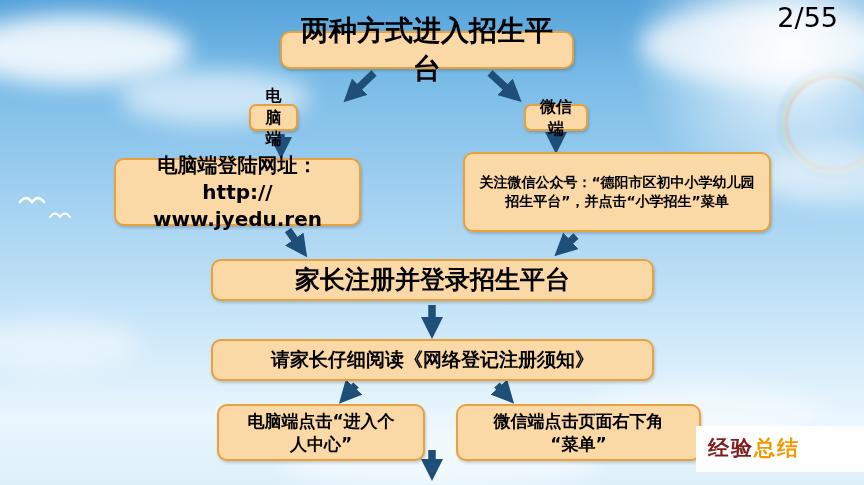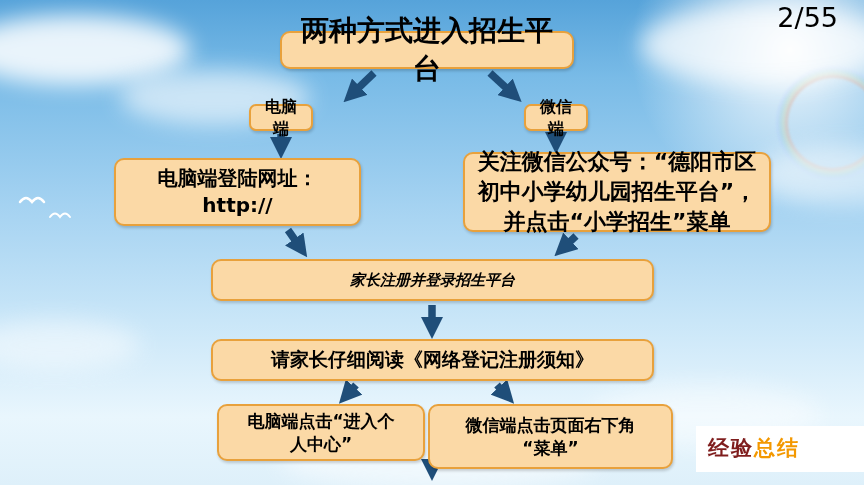--- a/index.html
+++ b/index.html
@@ -63,28 +63,28 @@
     align-items: center;
     justify-content: center;
     text-align: center;
     color: #000;
     font-weight: 700;
     line-height: 1.35;
     box-shadow: 1px 2px 3px rgba(0,0,0,0.18);
     padding: 2px 8px;
   }
   .node-title        { left: 280px; top: 31px;  width: 294px; height: 38px; font-size: 28px; }
-  .node-pc-label     { left: 249px; top: 104px; width: 64px;  height: 27px; font-size: 16px; border-radius: 7px; }
+  .node-pc-label     { left: 249px; top: 104px; width: 49px;  height: 27px; font-size: 16px; border-radius: 7px; }
   .node-wechat-label { left: 524px; top: 104px; width: 64px;  height: 27px; font-size: 16px; border-radius: 7px; }
   .node-pc-url       { left: 114px; top: 158px; width: 247px; height: 68px; font-size: 20px; }
-  .node-wechat-info  { left: 463px; top: 152px; width: 308px; height: 80px; font-size: 22px; }
-  .node-register     { left: 211px; top: 259px; width: 443px; height: 42px; font-size: 15px; font-style: italic; }
+  .node-wechat-info  { left: 463px; top: 152px; width: 308px; height: 80px; font-size: 14px; }
+  .node-register     { left: 211px; top: 259px; width: 443px; height: 42px; font-size: 25px; }
   .node-notice       { left: 211px; top: 339px; width: 443px; height: 42px; font-size: 19px; }
   .node-pc-action    { left: 217px; top: 404px; width: 208px; height: 57px; font-size: 17px; }
-  .node-wechat-action{ left: 428px; top: 404px; width: 245px; height: 65px; font-size: 17px; }
+  .node-wechat-action{ left: 456px; top: 404px; width: 245px; height: 57px; font-size: 17px; }
 
   
   .arrows {
     position: absolute;
     left: 0; top: 0;
     width: 864px; height: 485px;
     pointer-events: none;
   }
   .arrow-line { stroke: #1f4e79; stroke-width: 7.5; fill: none; }
 
@@ -152,20 +152,21 @@
   <div class="node node-pc-label">
     <span>电脑端</span>
   </div>
 
   <div class="node node-wechat-label">
     <span>微信端</span>
   </div>
 
   <div class="node node-pc-url">
     <span>电脑端登陆网址：http://</span>
+    <span>www.jyedu.ren</span>
   </div>
 
   <div class="node node-wechat-info">
     <span>关注微信公众号：“德阳市区初中小学幼儿园招生平台”，并点击“小学招生”菜单</span>
   </div>
 
   <div class="node node-register">
     <span>家长注册并登录招生平台</span>
   </div>
 

